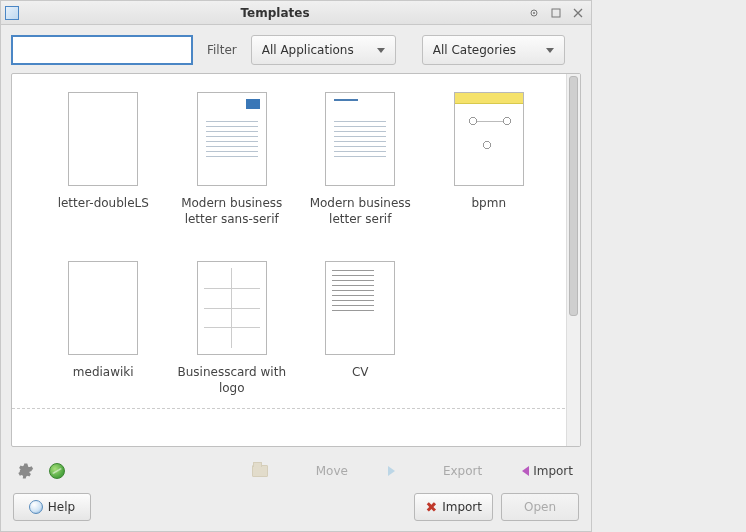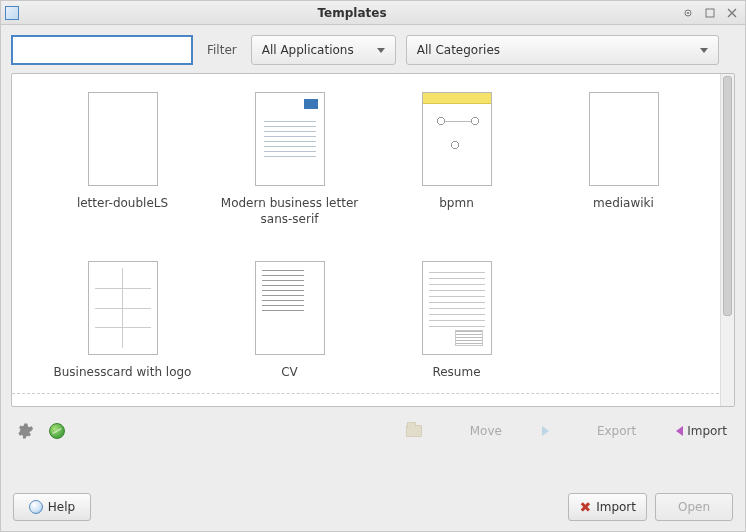--- a/index.html
+++ b/index.html
@@ -6,21 +6,21 @@
     body {
       font-family: "DejaVu Sans", "Liberation Sans", sans-serif;
       font-size: 12px;
       background: #ededed;
       width: 746px;
       height: 532px;
       overflow: hidden;
       color: #3c3c3c;
     }
     .window {
-      width: 746px;
+      width: 592px;
       height: 532px;
       display: flex;
       flex-direction: column;
       border: 1px solid #c8c8c8;
       background: #ededed;
     }
     .titlebar {
       height: 24px;
       background: linear-gradient(#f0f0f0, #e2e2e2);
       display: flex;
@@ -78,21 +78,21 @@
       border: 1px solid #c0c0c0;
       background: linear-gradient(#fcfcfc,#e9e9e9);
       display: flex;
       align-items: center;
       padding: 0 10px;
       gap: 23px;
       border-radius: 3px;
       color: #333;
     }
     .dropdown.apps { min-width: 140px; }
-    .dropdown.cats { flex: 1; justify-content: space-between; }
+    .dropdown.cats { flex: 1; justify-content: space-between; margin-left: 16px; }
     .chevron {
       width: 0; height: 0;
       border-left: 4px solid transparent;
       border-right: 4px solid transparent;
       border-top: 5px solid #666;
     }
     .template-area {
       margin: 0 10px 6px 10px;
       background: #fff;
       border: 1px solid #c0c0c0;
@@ -249,21 +249,20 @@
       min-width: 78px;
       border: 1px solid #b8b8b8;
       background: linear-gradient(#fcfcfc,#e6e6e6);
       border-radius: 3px;
       display: flex;
       align-items: center;
       justify-content: center;
       gap: 5px;
       padding: 0 10px;
       color: #333;
-      margin-top: 40px;
     }
     .btn.disabled { color: #aaa; background: linear-gradient(#f4f4f4,#e9e9e9); }
     .help-icon {
       width:14px;height:14px;border-radius:50%;
       background:radial-gradient(circle at 35% 30%,#fff,#cfe3f5 60%,#6aa0d0);
       border:1px solid #5a8cbc;position:relative;
     }
     .x-icon { color:#c0392b; font-weight:bold; font-size:14px; line-height:14px; }
   </style>
 </head>
@@ -313,20 +312,24 @@
       <div class="template-item">
         <div class="thumb"></div>
         <div class="tname">letter-doubleLS</div>
       </div>
 
       <div class="template-item">
         <div class="thumb th-text-lines th-header-blue"></div>
         <div class="tname">Modern business letter sans-serif</div>
       </div>
 
+      <div class="template-item">
+        <div class="thumb th-text-lines th-serif-head"></div>
+        <div class="tname">Modern business letter serif</div>
+      </div>
 
       <div class="template-item">
         <div class="thumb th-bpmn"></div>
         <div class="tname">bpmn</div>
       </div>
 
       <div class="template-item">
         <div class="thumb"></div>
         <div class="tname">mediawiki</div>
       </div>
@@ -334,24 +337,20 @@
       <div class="template-item">
         <div class="thumb th-grid"></div>
         <div class="tname">Businesscard with logo</div>
       </div>
 
       <div class="template-item">
         <div class="thumb th-cv"></div>
         <div class="tname">CV</div>
       </div>
 
-      <div class="template-item">
-        <div class="thumb th-resume"></div>
-        <div class="tname">Resume</div>
-      </div>
 
     </div>
     <div class="dotted-sep"></div>
     <div class="scroll-track">
       <div class="scroll-thumb"></div>
     </div>
   </div>
 
   <div class="action-row">
     <div class="iconbtn">

